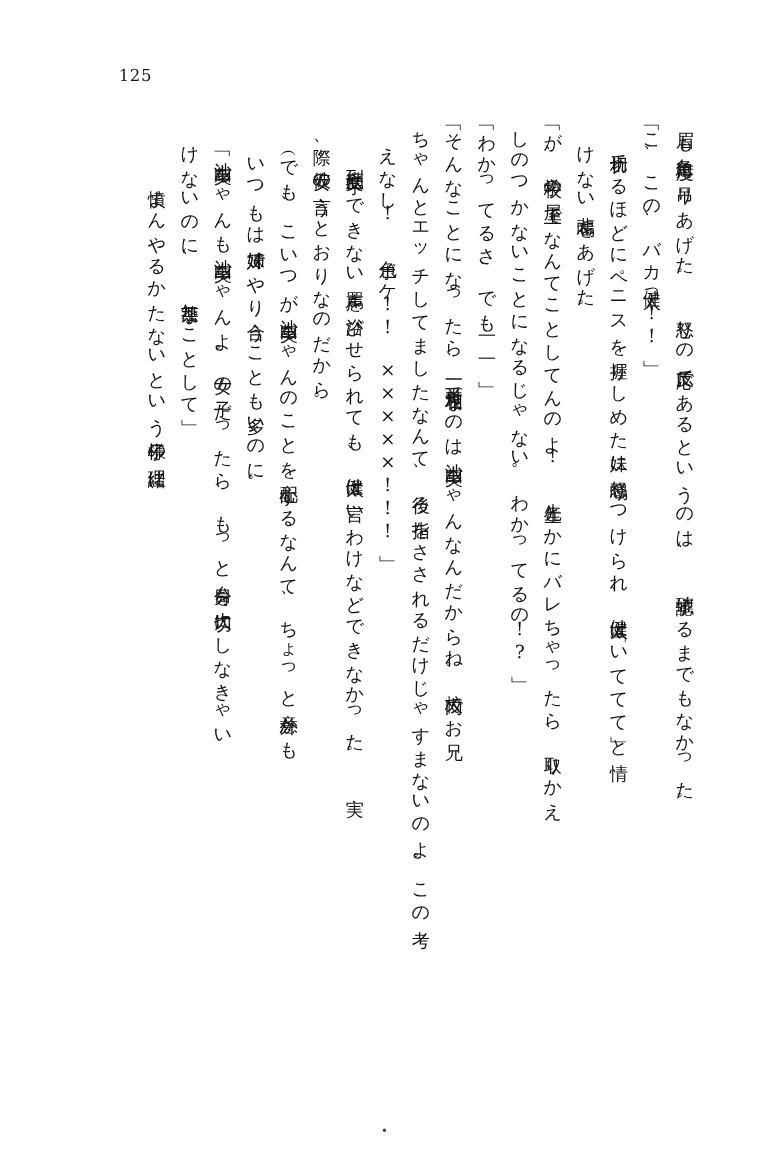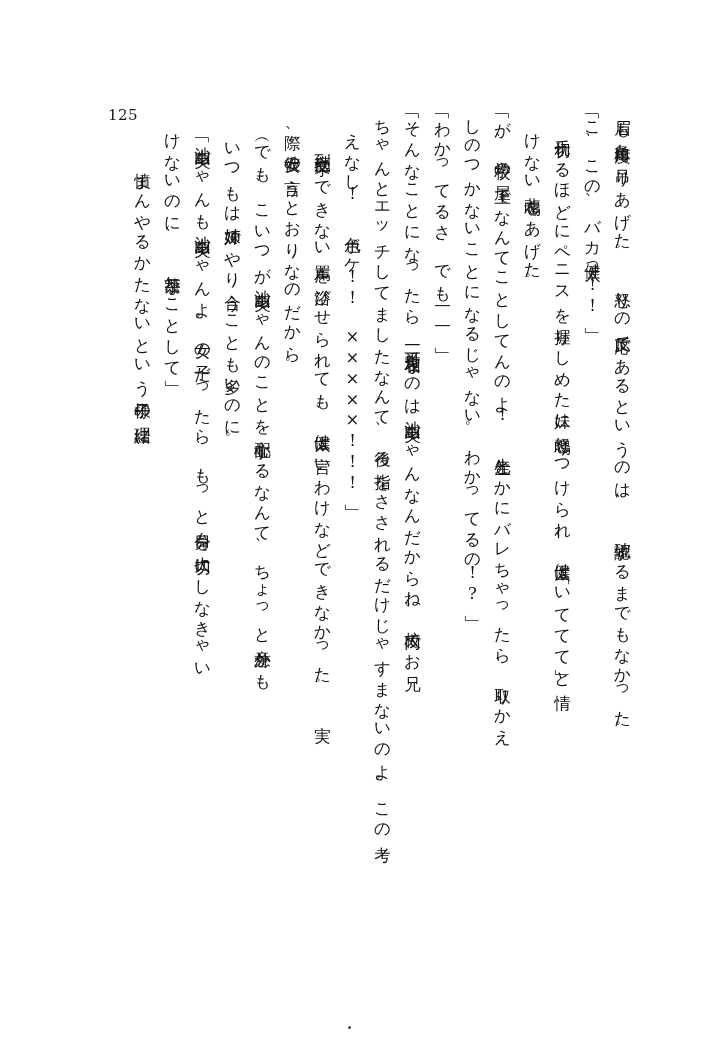--- a/index.html
+++ b/index.html
@@ -24,21 +24,20 @@
     background: #ffffff;
   }
   .page-number {
     position: absolute;
     left: 108px;
     top: 60px;
     font-size: 15px;
     letter-spacing: 0.5px;
     color: #1a1a1a;
     font-family: "DejaVu Serif", "Liberation Serif", serif;
-    margin-top: 46px;
   }
   .text-block {
     position: absolute;
     top: 108px;
     left: 78px;
     width: 552px;
     height: 840px;
     display: flex;
     flex-direction: row-reverse;
     justify-content: flex-start;

